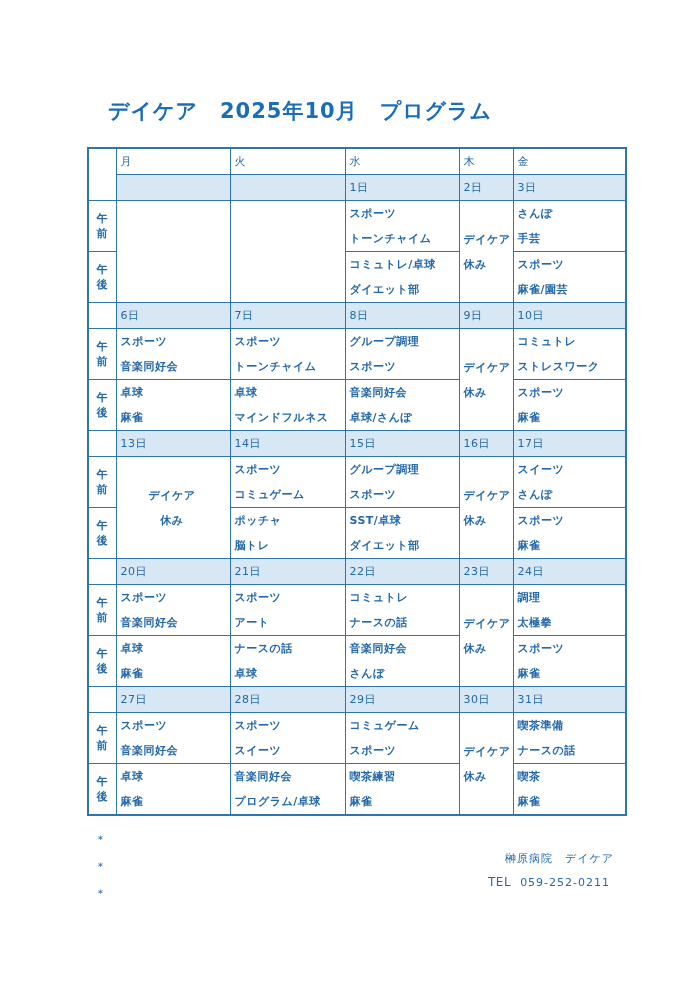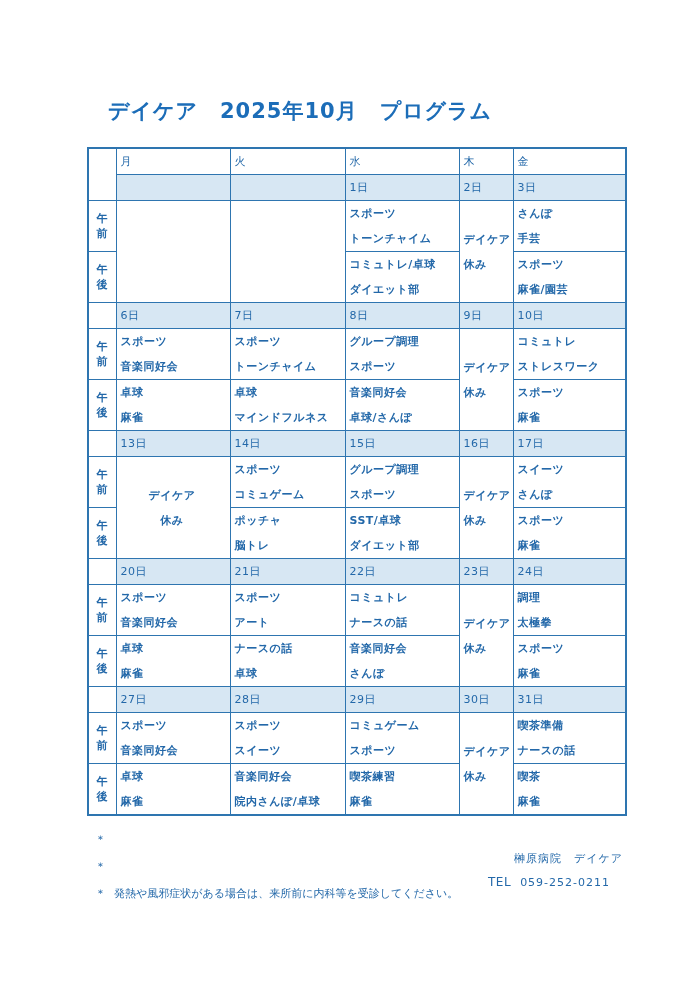--- a/index.html
+++ b/index.html
@@ -37,21 +37,21 @@
   }
   .ln-center{justify-content:center;padding-left:0;}
   .vlabel{
     width:13px;margin:0 auto;word-break:break-all;
     text-align:center;font-size:11px;line-height:15px;
   }
   .notes{position:absolute;left:95px;top:826px;font-size:11px;}
   .note{display:flex;height:27px;align-items:center;}
   .note .bullet{width:19px;flex:0 0 19px;}
   .footer-right{position:absolute;left:488px;top:848px;font-size:11px;}
-  .org{margin-left:26px;line-height:22px;letter-spacing:1px;}
+  .org{margin-left:17px;line-height:22px;letter-spacing:1px;}
   .telrow{margin-top:5px;display:flex;align-items:center;}
   .tel-label{
     display:inline-block;font-size:12px;letter-spacing:0.5px;margin-right:9px;
   }
   .tel-label::first-letter{font-size:12px;}
   .tel-number{letter-spacing:1px;}
 </style>
 </head>
 <body>
 
@@ -384,21 +384,21 @@
   <tr class="r50">
     <td class="plain">
           <div class="vlabel">午後</div>
         </td>
     <td>
       <div class="ln">卓球</div>
       <div class="ln">麻雀</div>
     </td>
     <td>
       <div class="ln">音楽同好会</div>
-      <div class="ln">院内さんぽ/卓球</div>
+      <div class="ln">プログラム/卓球</div>
     </td>
     <td>
       <div class="ln">喫茶練習</div>
       <div class="ln">麻雀</div>
     </td>
     <td>
       <div class="ln">喫茶</div>
       <div class="ln">麻雀</div>
     </td>
   </tr>
@@ -407,21 +407,20 @@
 
 <div class="notes">
   <div class="note">
     <span class="bullet">＊</span>
   </div>
   <div class="note">
     <span class="bullet">＊</span>
   </div>
   <div class="note">
     <span class="bullet">＊</span>
-    <span>発熱や風邪症状がある場合は、来所前に内科等を受診してください。</span>
   </div>
 </div>
 
 <div class="footer-right">
   <div class="org">榊原病院　デイケア</div>
   <div class="telrow">
     <span class="tel-label">TEL</span>
     <span class="tel-number">059-252-0211</span>
   </div>
 </div>

